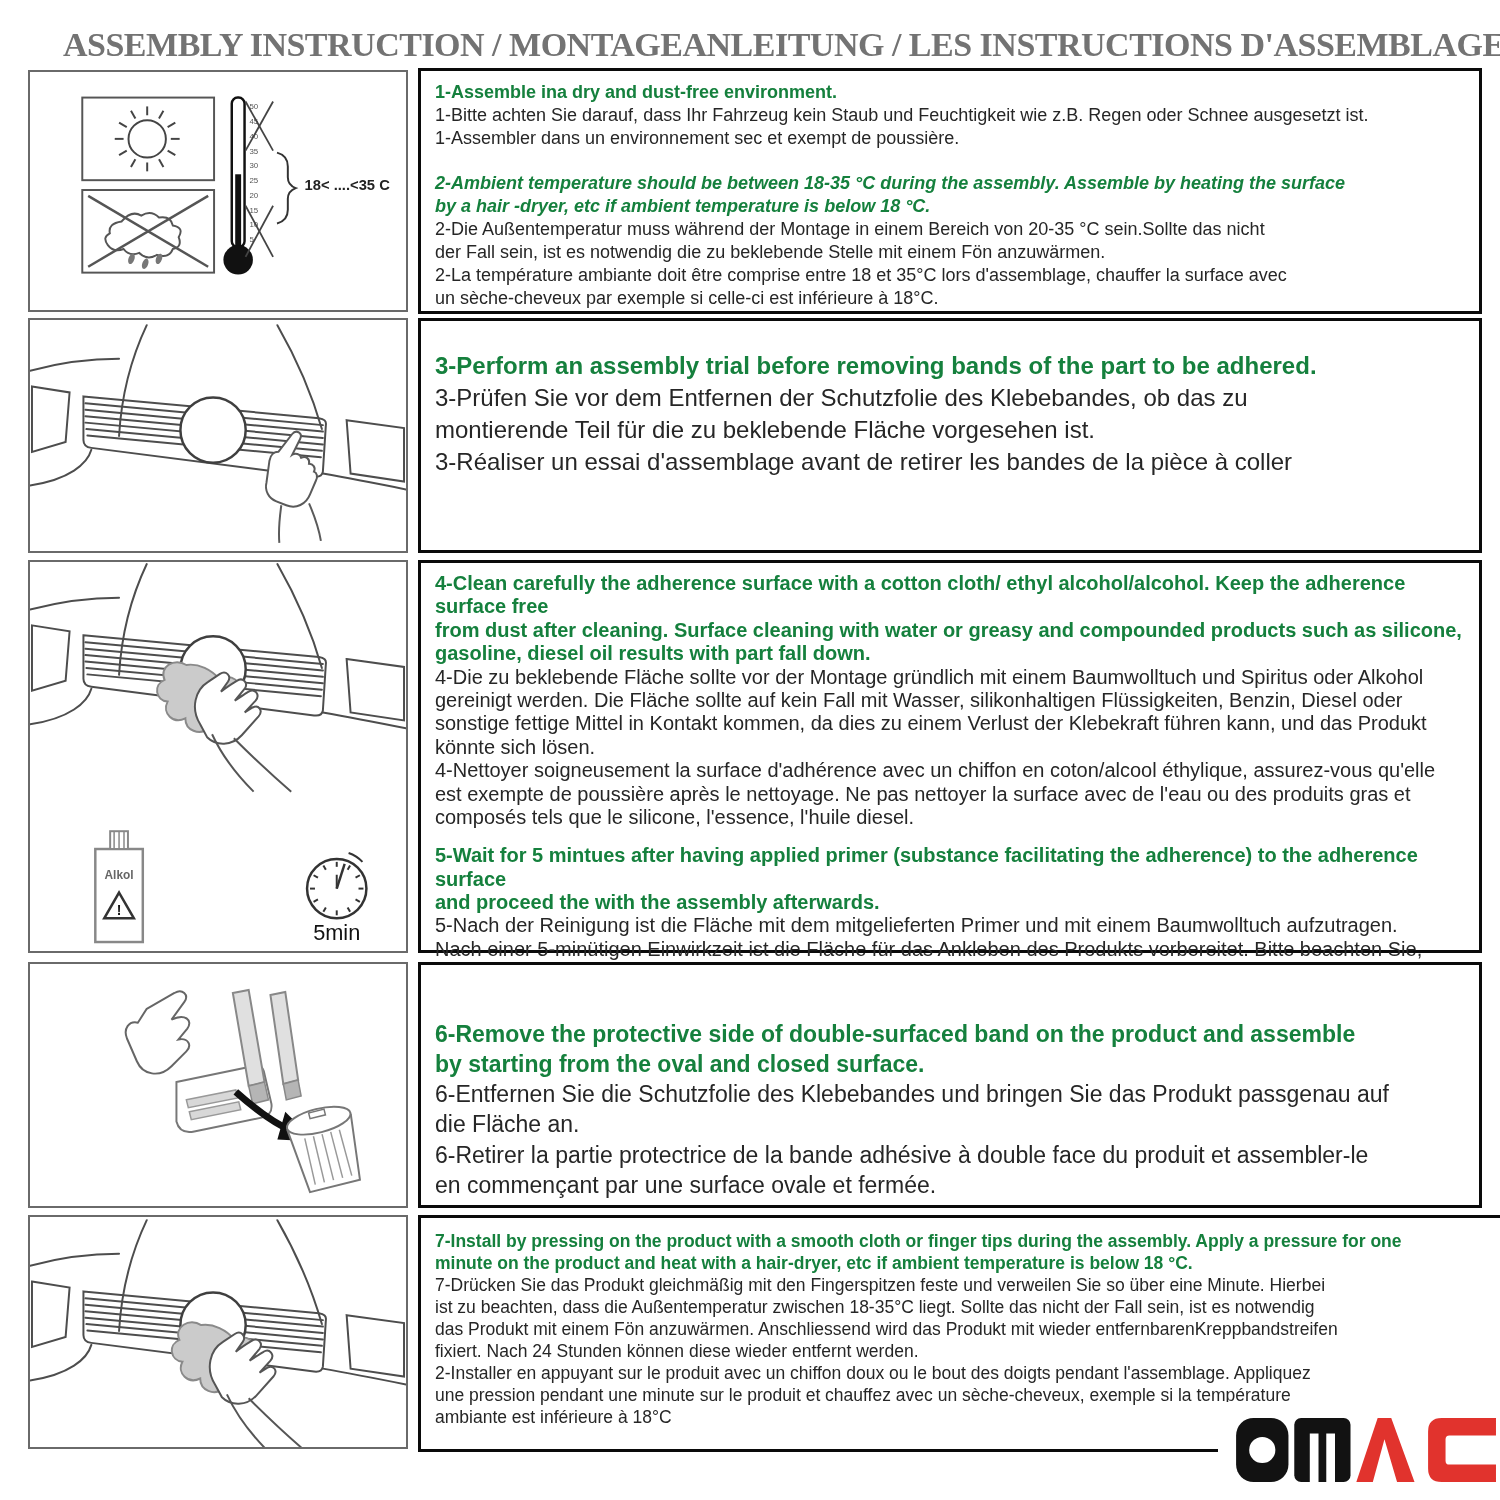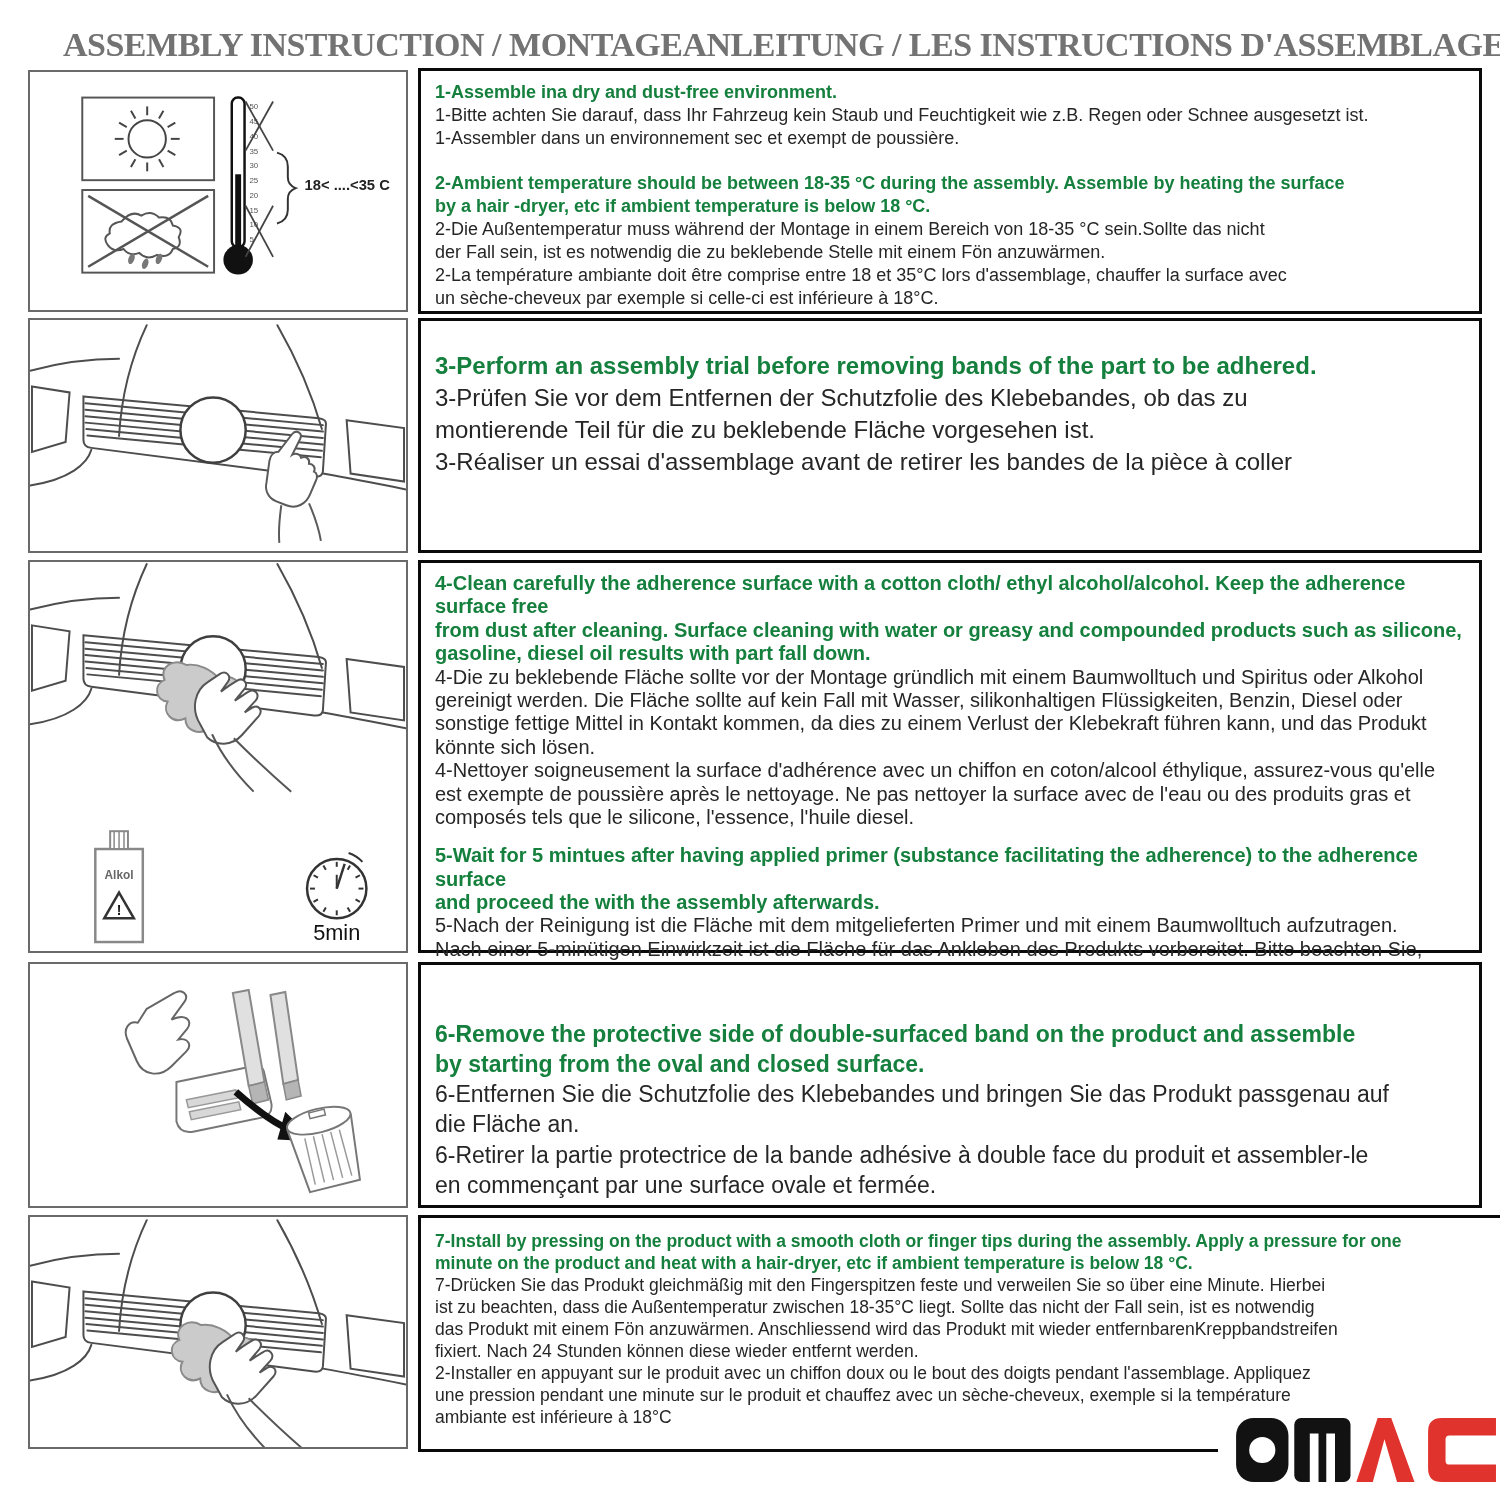--- a/index.html
+++ b/index.html
@@ -5,21 +5,21 @@
   html,body{margin:0;padding:0;background:#fff;}
   #page{position:relative;width:1500px;height:1500px;background:#fff;overflow:hidden;
         font-family:"Liberation Sans",sans-serif;}
   #title{position:absolute;left:45px;top:8px;width:1440px;margin:18px;
          font-size:34px;font-weight:bold;letter-spacing:-0.5px;color:#737373;white-space:nowrap;font-family:Liberation Serif, serif;}
   .box{position:absolute;box-sizing:border-box;background:#fff;}
   .imgbox{border:2px solid #6a6a6a;}
   .textbox{border:3px solid #0a0a0a;color:#262626;}
   .textbox p{margin:0;white-space:pre-line;}
   .bold{font-weight:bold;color:#15803d;}
-  .gap{margin-top:22px !important;}
+  .gap{margin-top:22px !important;font-style:italic;}
   .gap-s{margin-top:15px !important;}
   .b1i{left:28px;top:70px;width:380px;height:242px;}
   .b1t{left:418px;top:68px;width:1064px;height:246px;padding:10px 14px;font-size:18px;line-height:1.28;}
   .b2i{left:28px;top:318px;width:380px;height:235px;}
   .b2t{left:418px;top:318px;width:1064px;height:235px;padding:29px 14px 0;font-size:24px;line-height:1.34;}
   .b3i{left:28px;top:560px;width:380px;height:393px;}
   .b3t{left:418px;top:560px;width:1064px;height:393px;padding:9px 14px;font-size:20px;line-height:1.17;}
   .b4i{left:28px;top:962px;width:380px;height:246px;}
   .b4t{left:418px;top:962px;width:1064px;height:246px;padding:54px 14px 0;font-size:23px;line-height:1.31;}
   .b5i{left:28px;top:1215px;width:380px;height:234px;}
@@ -120,21 +120,21 @@
       </g>
     </svg>
   </div>
 
   <div class="box textbox b1t">
     <p class="bold">1-Assemble ina dry and dust-free environment.</p>
     <p>1-Bitte achten Sie darauf, dass Ihr Fahrzeug kein Staub und Feuchtigkeit wie z.B. Regen oder Schnee ausgesetzt ist.</p>
     <p>1-Assembler dans un environnement sec et exempt de poussière.</p>
     <p class="bold gap">2-Ambient temperature should be between 18-35 °C  during the assembly. Assemble by heating the surface
 by a hair -dryer, etc if ambient temperature is below 18 °C.</p>
-    <p>2-Die Außentemperatur muss während der Montage in einem Bereich von 18-35 °C  sein.Sollte das nicht
+    <p>2-Die Außentemperatur muss während der Montage in einem Bereich von 20-35 °C  sein.Sollte das nicht
 der Fall sein, ist es notwendig die zu beklebende Stelle mit einem Fön anzuwärmen.</p>
     <p>2-La température ambiante doit être comprise entre 18 et 35°C lors d'assemblage, chauffer la surface avec
 un sèche-cheveux par exemple si celle-ci est inférieure à 18°C.</p>
   </div>
 
   <div class="box imgbox b2i">
     <svg viewBox="0 0 380 231" width="376" height="231">
       <use href="#grille" y="4"></use>
       <g>
         <path d="M251,132 l14,-18 c4,-5 11,-1 8,5 l-8,16 c3,-2 8,-1 9,3 c5,-2 9,1 8,6 c4,0 7,4 5,8 c3,1 4,5 2,9 l-6,14 c-4,10 -14,15 -24,11 l-10,-4 c-8,-3 -12,-11 -10,-19 l3,-22 c1,-6 5,-9 9,-9 z" fill="#fff" stroke="#5a5a5a" stroke-width="2"></path>

